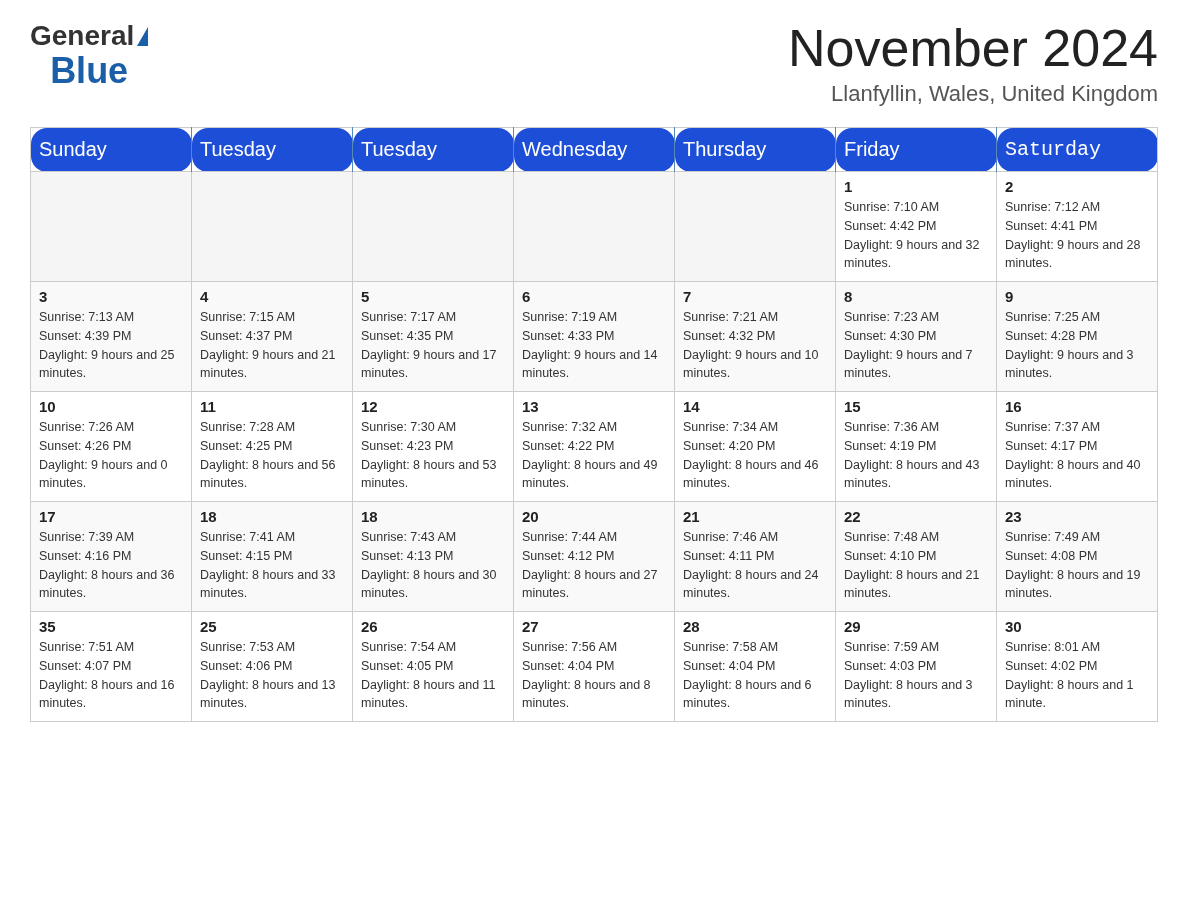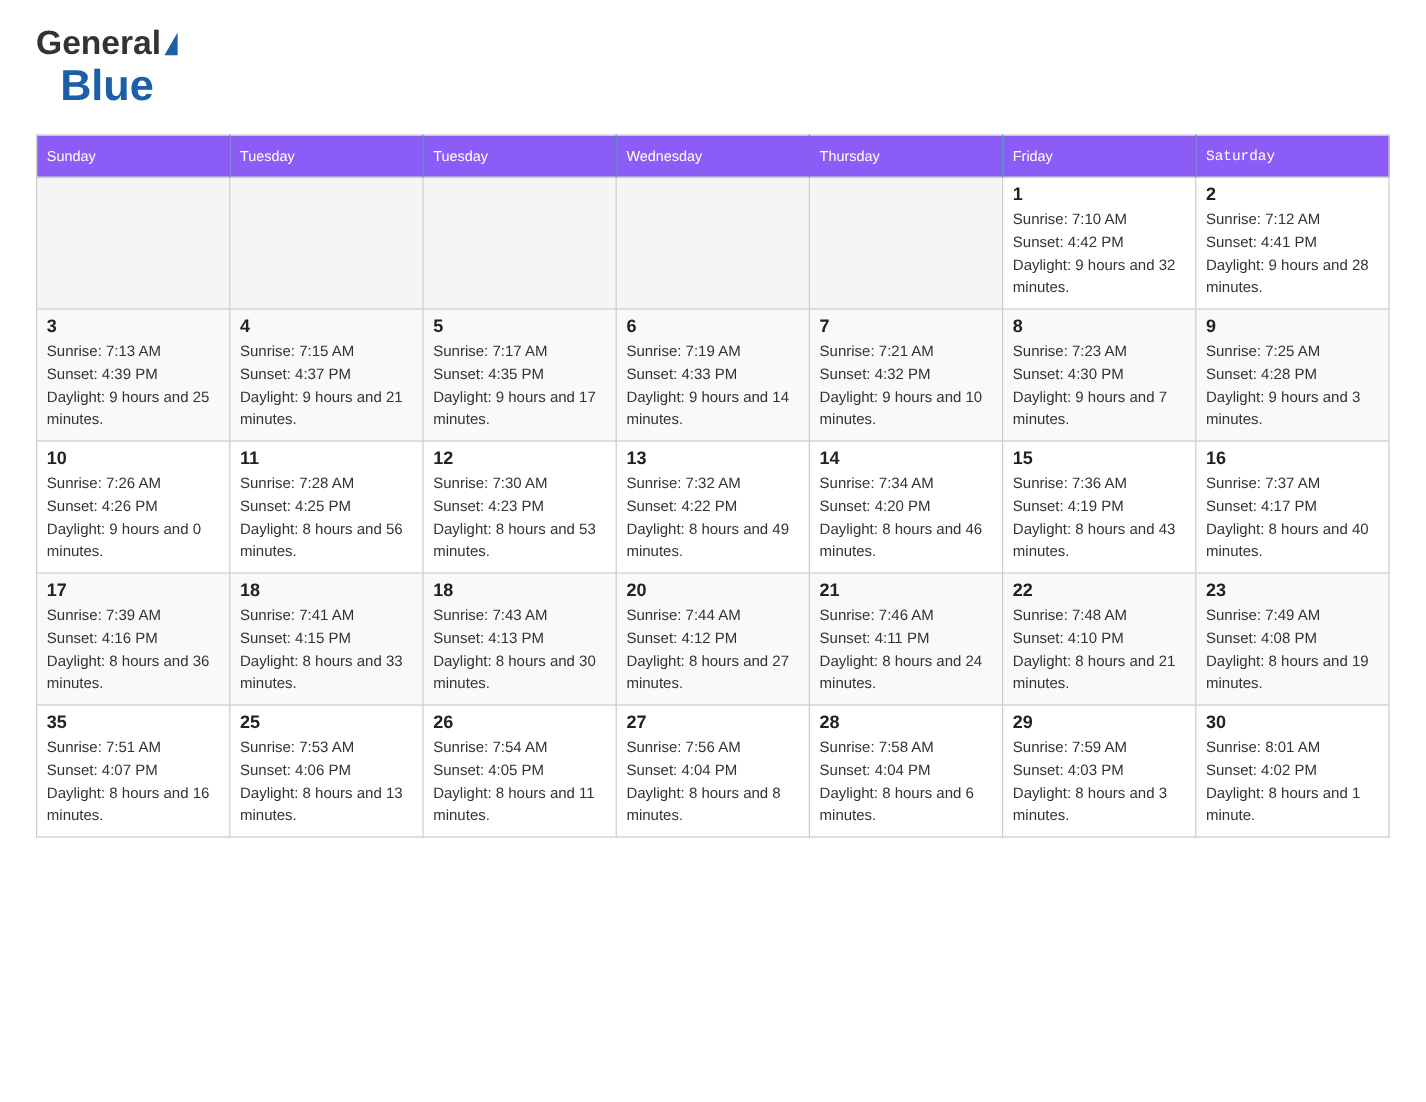--- a/index.html
+++ b/index.html
@@ -34,27 +34,28 @@
       font-size: 22px;
       color: #555;
       margin-top: 4px;
     }
     .calendar-table {
       width: 100%;
       border-collapse: collapse;
       border: 1px solid #ccc;
     }
     .calendar-table thead tr th {
-      background-color: #8b5cf6;
+      background-color: #1d4ed8;
       color: #fff;
-      font-size: 12px;
+      font-size: 20px;
       font-weight: normal;
       padding: 10px 8px;
       text-align: left;
       border-right: 1px solid #5588bb;
+      border-radius: 16px;
     }
     .calendar-table thead tr th:last-child {
       border-right: none;
       font-family: Liberation Mono, monospace;
     }
     .calendar-table tbody tr td {
       border: 1px solid #ccc;
       vertical-align: top;
       padding: 6px 8px;
       width: 14.28%;
@@ -90,20 +91,22 @@
 
 <div class="header-area">
   <div class="logo-area">
     <div style="display:flex;align-items:center;">
       <span style="font-size:28px;font-weight:bold;color:#333;">General</span>
       <span style="display:inline-block;width:0;height:0;border-left:11px solid transparent;border-bottom:19px solid #1a5fa8;margin-left:3px;margin-bottom:0px;"></span>
     </div>
     <div style="font-size:36px;font-weight:bold;color:#1a5fa8;margin-top:-2px;">Blue</div>
   </div>
   <div class="title-area">
+    <div class="calendar-title">November 2024</div>
+    <div class="calendar-subtitle">Llanfyllin, Wales, United Kingdom</div>
   </div>
 </div>
 
 <table class="calendar-table">
   <thead>
     <tr>
     <th>Sunday</th>
         <th>Tuesday</th>
         <th>Tuesday</th>
         <th>Wednesday</th>

